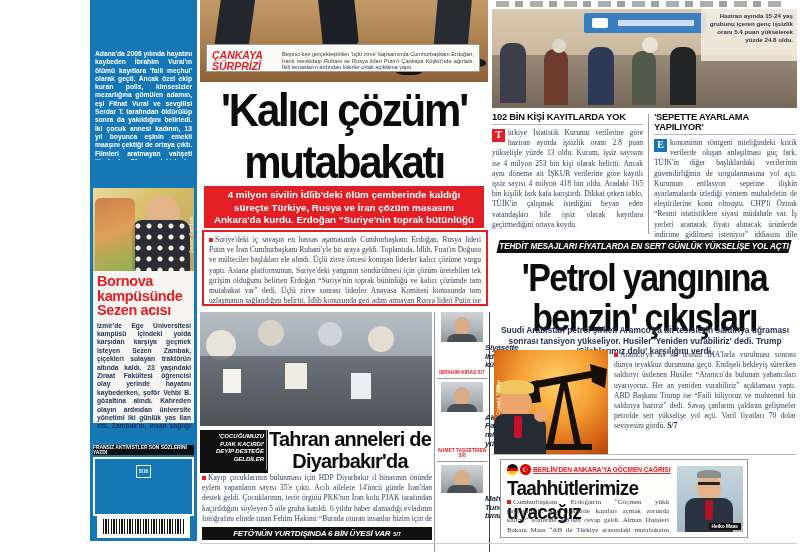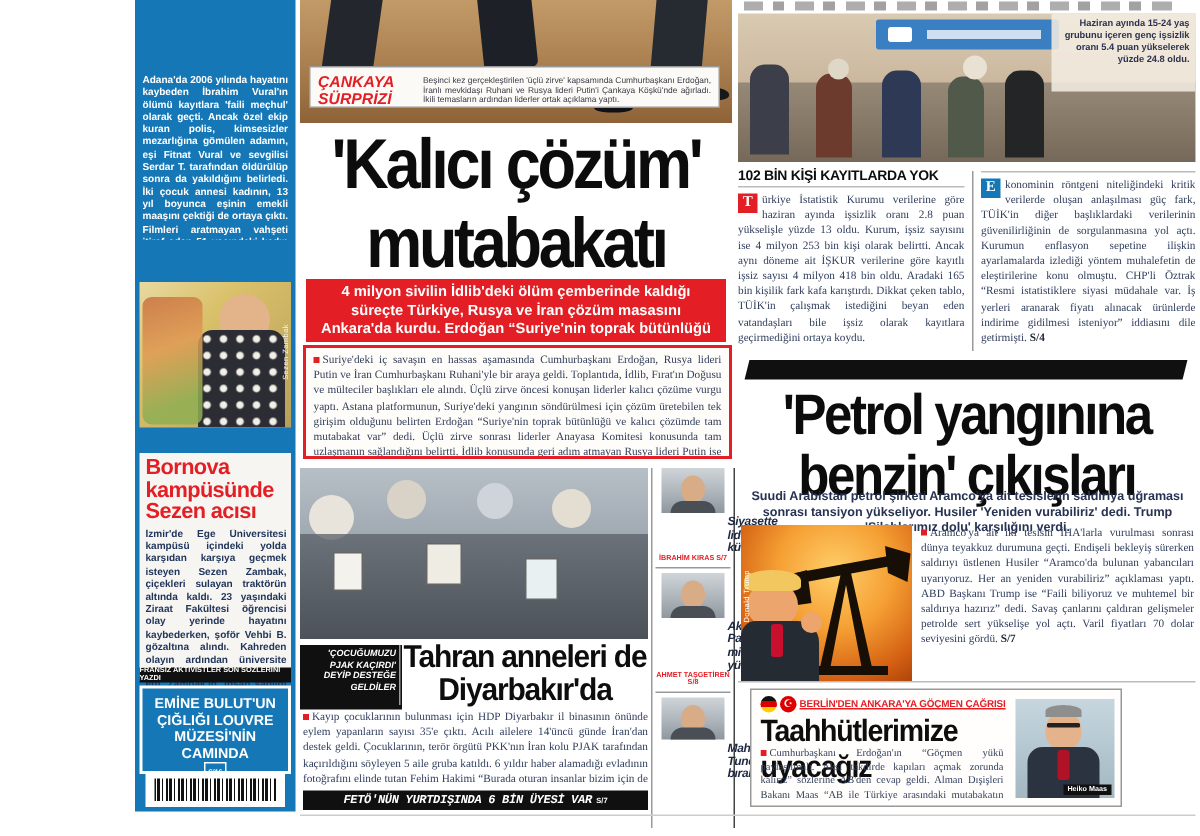--- a/index.html
+++ b/index.html
@@ -30,21 +30,21 @@
   .kick-text{color:#3a3a46;font-size:5.6px;line-height:6.6px;}
   .mainhead{color:#0c0c0c;font-weight:900;text-align:center;font-size:42px;line-height:47px;letter-spacing:-2.2px;transform:scaleY(1.12);transform-origin:top center;}
   .redbox{background:#e31e24;color:#fff;font-weight:bold;font-size:9.8px;line-height:12.6px;text-align:center;}
   .bodybox{border:2px solid #e31e24;background:#fffdfa;}
   .navy{color:#33405e;}
   .bodytext{font-size:7.5px;line-height:10.2px;}
   .sq{display:inline-block;width:4px;height:4px;background:#e31e24;margin-right:2px;}
   .pageref{font-weight:bold;color:#16202e;}
   .pjak{background:#101010;color:#fff;font-weight:bold;font-style:italic;font-size:6px;line-height:7.6px;text-align:right;}
   .tahran-h{color:#0d0d0d;font-weight:900;font-size:20px;line-height:21px;text-align:center;letter-spacing:-.8px;transform:scaleY(1.05);transform-origin:top center;}
-  .feto{font-size:8px;font-weight:bold;font-style:italic;letter-spacing:-.2px;font-family:Liberation Mono, monospace;}
+  .feto{font-size:8px;font-weight:bold;font-style:italic;letter-spacing:-.2px;}
   .col-title{color:#1d2742;font-weight:bold;font-style:italic;font-size:8px;line-height:8.6px;text-align:center;letter-spacing:-.2px;margin-left:48px;}
   .col-by{color:#e31e24;font-weight:bold;font-size:4.8px;text-align:center;}
   .portrait{background:linear-gradient(180deg,#cfd4d8 0%,#aab2b8 60%,#8e979e 100%);position:relative;overflow:hidden;}
   .p-face{position:absolute;left:50%;top:5px;width:16px;height:18px;margin-left:-8px;border-radius:50% 50% 45% 45%;background:#d8ac87;}
   .p-body{position:absolute;left:50%;bottom:-4px;width:30px;height:12px;margin-left:-15px;border-radius:8px 8px 0 0;background:#4a4f55;}
   .vline{background:#9a9a9a;width:1px;}
   .hline{background:#bbb;height:1px;}
 
   
   .remnant{background:repeating-linear-gradient(90deg,#6b6b6b 0 13px,transparent 13px 19px,#555 19px 27px,transparent 27px 34px);opacity:.55;}
@@ -73,29 +73,28 @@
     <div class="abs just clip lc-body" style="left:5px;top:50px;width:97px;height:110px;">Adana'da 2006 yılında hayatını kaybeden İbrahim Vural'ın ölümü kayıtlara 'faili meçhul' olarak geçti. Ancak özel ekip kuran polis, kimsesizler mezarlığına gömülen adamın, eşi Fitnat Vural ve sevgilisi Serdar T. tarafından öldürülüp sonra da yakıldığını belirledi. İki çocuk annesi kadının, 13 yıl boyunca eşinin emekli maaşını çektiği de ortaya çıktı. Filmleri aratmayan vahşeti itiraf eden 51 yaşındaki kadın ile Serdar T. tutuklandı.</div>
 
 
     <div class="abs clip" style="left:3px;top:188px;width:101px;height:97px;background:linear-gradient(135deg,#e8d9a0 0%,#d9c06a 35%,#b6a05a 100%);">
       <div class="abs" style="right:14px;top:8px;width:34px;height:34px;border-radius:50%;background:#e3b38a;"></div>
       <div class="abs" style="right:4px;top:32px;width:58px;height:65px;border-radius:10px 10px 0 0;background:radial-gradient(circle at 6px 6px,#f2efe6 2px,#2c2c34 3px) 0 0/11px 11px;"></div>
       <div class="abs" style="left:2px;top:10px;width:40px;height:85px;background:linear-gradient(160deg,#c9703f 0%,#e09a55 40%,#8fae52 80%);border-radius:6px;opacity:.85;"></div>
       <div class="abs vert-credit" style="right:0;top:28px;">Sezen Zambak</div>
     </div>
 
-    <div class="abs white-box" style="left:3px;top:302px;width:101px;height:152px;">
+    <div class="abs white-box" style="left:3px;top:271px;width:101px;height:152px;">
       <div class="bornova-h" style="padding:3px 3px 2px 4px;">Bornova kampüsünde Sezen acısı</div>
       <div class="just clip bornova-b" style="margin:2px 3px 0 4px;height:108px;">İzmir'de Ege Üniversitesi kampüsü içindeki yolda karşıdan karşıya geçmek isteyen Sezen Zambak, çiçekleri sulayan traktörün altında kaldı. 23 yaşındaki Ziraat Fakültesi öğrencisi olay yerinde hayatını kaybederken, şoför Vehbi B. gözaltına alındı. Kahreden olayın ardından üniversite yönetimi iki günlük yas ilan etti. Zambak'ın, insan sağlığı açısından daha zengin içeriğe sahip bir yoğurt türü üretebilmek için araştırmalar yürüttüğü ortaya çıktı.</div>
     </div>
 
     <div class="abs blackbar" style="left:3px;top:445px;width:101px;height:10px;font-size:4.9px;font-weight:bold;">FRANSIZ AKTİVİSTLER SON SÖZLERİNİ YAZDI</div>
 
     <div class="abs emine" style="left:3px;top:457px;width:97px;height:50px;padding-top:5px;">
-      <div style="padding:0 4px;">EMİNE BULUT'UN ÇIĞLIĞI LOUVRE MÜZESİ'NİN CAMINDA</div>
       <span class="stag">S/16</span>
     </div>
 
     <div class="abs barcode" style="left:7px;top:514px;width:93px;height:24px;">
       <div class="abs barcode-bars" style="left:6px;top:5px;width:81px;height:15px;"></div>
     </div>
   </div>
 
   <div class="abs clip" style="left:200px;top:0;width:288px;height:82px;background:linear-gradient(180deg,#c29a68 0%,#a97e4e 55%,#8d6238 100%);">
     <div class="abs" style="left:18px;top:-10px;width:34px;height:62px;background:#23262c;transform:rotate(8deg);border-radius:4px;"></div>
@@ -211,28 +210,30 @@
     <div class="jobs-h">102 BİN KİŞİ KAYITLARDA YOK</div>
     <div class="hline" style="margin:2px 0 3px 0;"></div>
     <div class="serif navy bodytext just clip" style="height:112px;">
       <span class="dropcap" style="background:#e31e24;">T</span><span>ürkiye İstatistik Kurumu verilerine göre haziran ayında işsizlik oranı 2.8 puan yükselişle yüzde 13 oldu. Kurum, işsiz sayısını ise 4 milyon 253 bin kişi olarak belirtti. Ancak aynı döneme ait İŞKUR verilerine göre kayıtlı işsiz sayısı 4 milyon 418 bin oldu. Aradaki 165 bin kişilik fark kafa karıştırdı. Dikkat çeken tablo, TÜİK'in çalışmak istediğini beyan eden vatandaşları bile işsiz olarak kayıtlara geçirmediğini ortaya koydu.</span>
     </div>
   </div>
 
   <div class="abs vline" style="left:648px;top:114px;height:120px;"></div>
 
   <div class="abs" style="left:654px;top:112px;width:143px;">
+    <div class="jobs-h">'SEPETTE AYARLAMA YAPILIYOR'</div>
     <div class="hline" style="margin:2px 0 3px 0;"></div>
     <div class="serif navy bodytext just clip" style="height:112px;">
       <span class="dropcap" style="background:#1577b5;">E</span><span>konominin röntgeni niteliğindeki kritik verilerde oluşan anlaşılması güç fark, TÜİK'in diğer başlıklardaki verilerinin güvenilirliğinin de sorgulanmasına yol açtı. Kurumun enflasyon sepetine ilişkin ayarlamalarda izlediği yöntem muhalefetin de eleştirilerine konu olmuştu. CHP'li Öztrak “Resmi istatistiklere siyasi müdahale var. İş yerleri aranarak fiyatı alınacak ürünlerde indirime gidilmesi isteniyor” iddiasını dile getirmişti.</span>
       <span class="pageref">S/4</span>
     </div>
   </div>
 
   <div class="abs skewbar" style="left:498px;top:240px;width:292px;height:13px;"></div>
+  <div class="abs tehdit-txt" style="left:498px;top:242px;width:292px;text-align:center;">TEHDİT MESAJLARI FİYATLARDA EN SERT GÜNLÜK YÜKSELİŞE YOL AÇTI</div>
 
   <div class="abs petrol-h" style="left:492px;top:257px;width:305px;">
     <div>'Petrol yangınına</div>
     <div>benzin' çıkışları</div>
   </div>
 
   <div class="abs petrol-sub" style="left:494px;top:325px;width:302px;">Suudi Arabistan petrol şirketi Aramco'ya ait tesislerin saldırıya uğraması sonrası tansiyon yükseliyor. Husiler 'Yeniden vurabiliriz' dedi. Trump 'Silahlarımız dolu' karşılığını verdi.</div>
 
   <div class="abs clip" style="left:494px;top:350px;width:114px;height:104px;background:radial-gradient(circle at 55% 30%,#ffcf6a 0%,#f59f33 40%,#d35f12 75%,#9c3a08 100%);">
     <svg class="abs" style="left:28px;top:6px;" width="86" height="98" viewBox="0 0 86 98">

